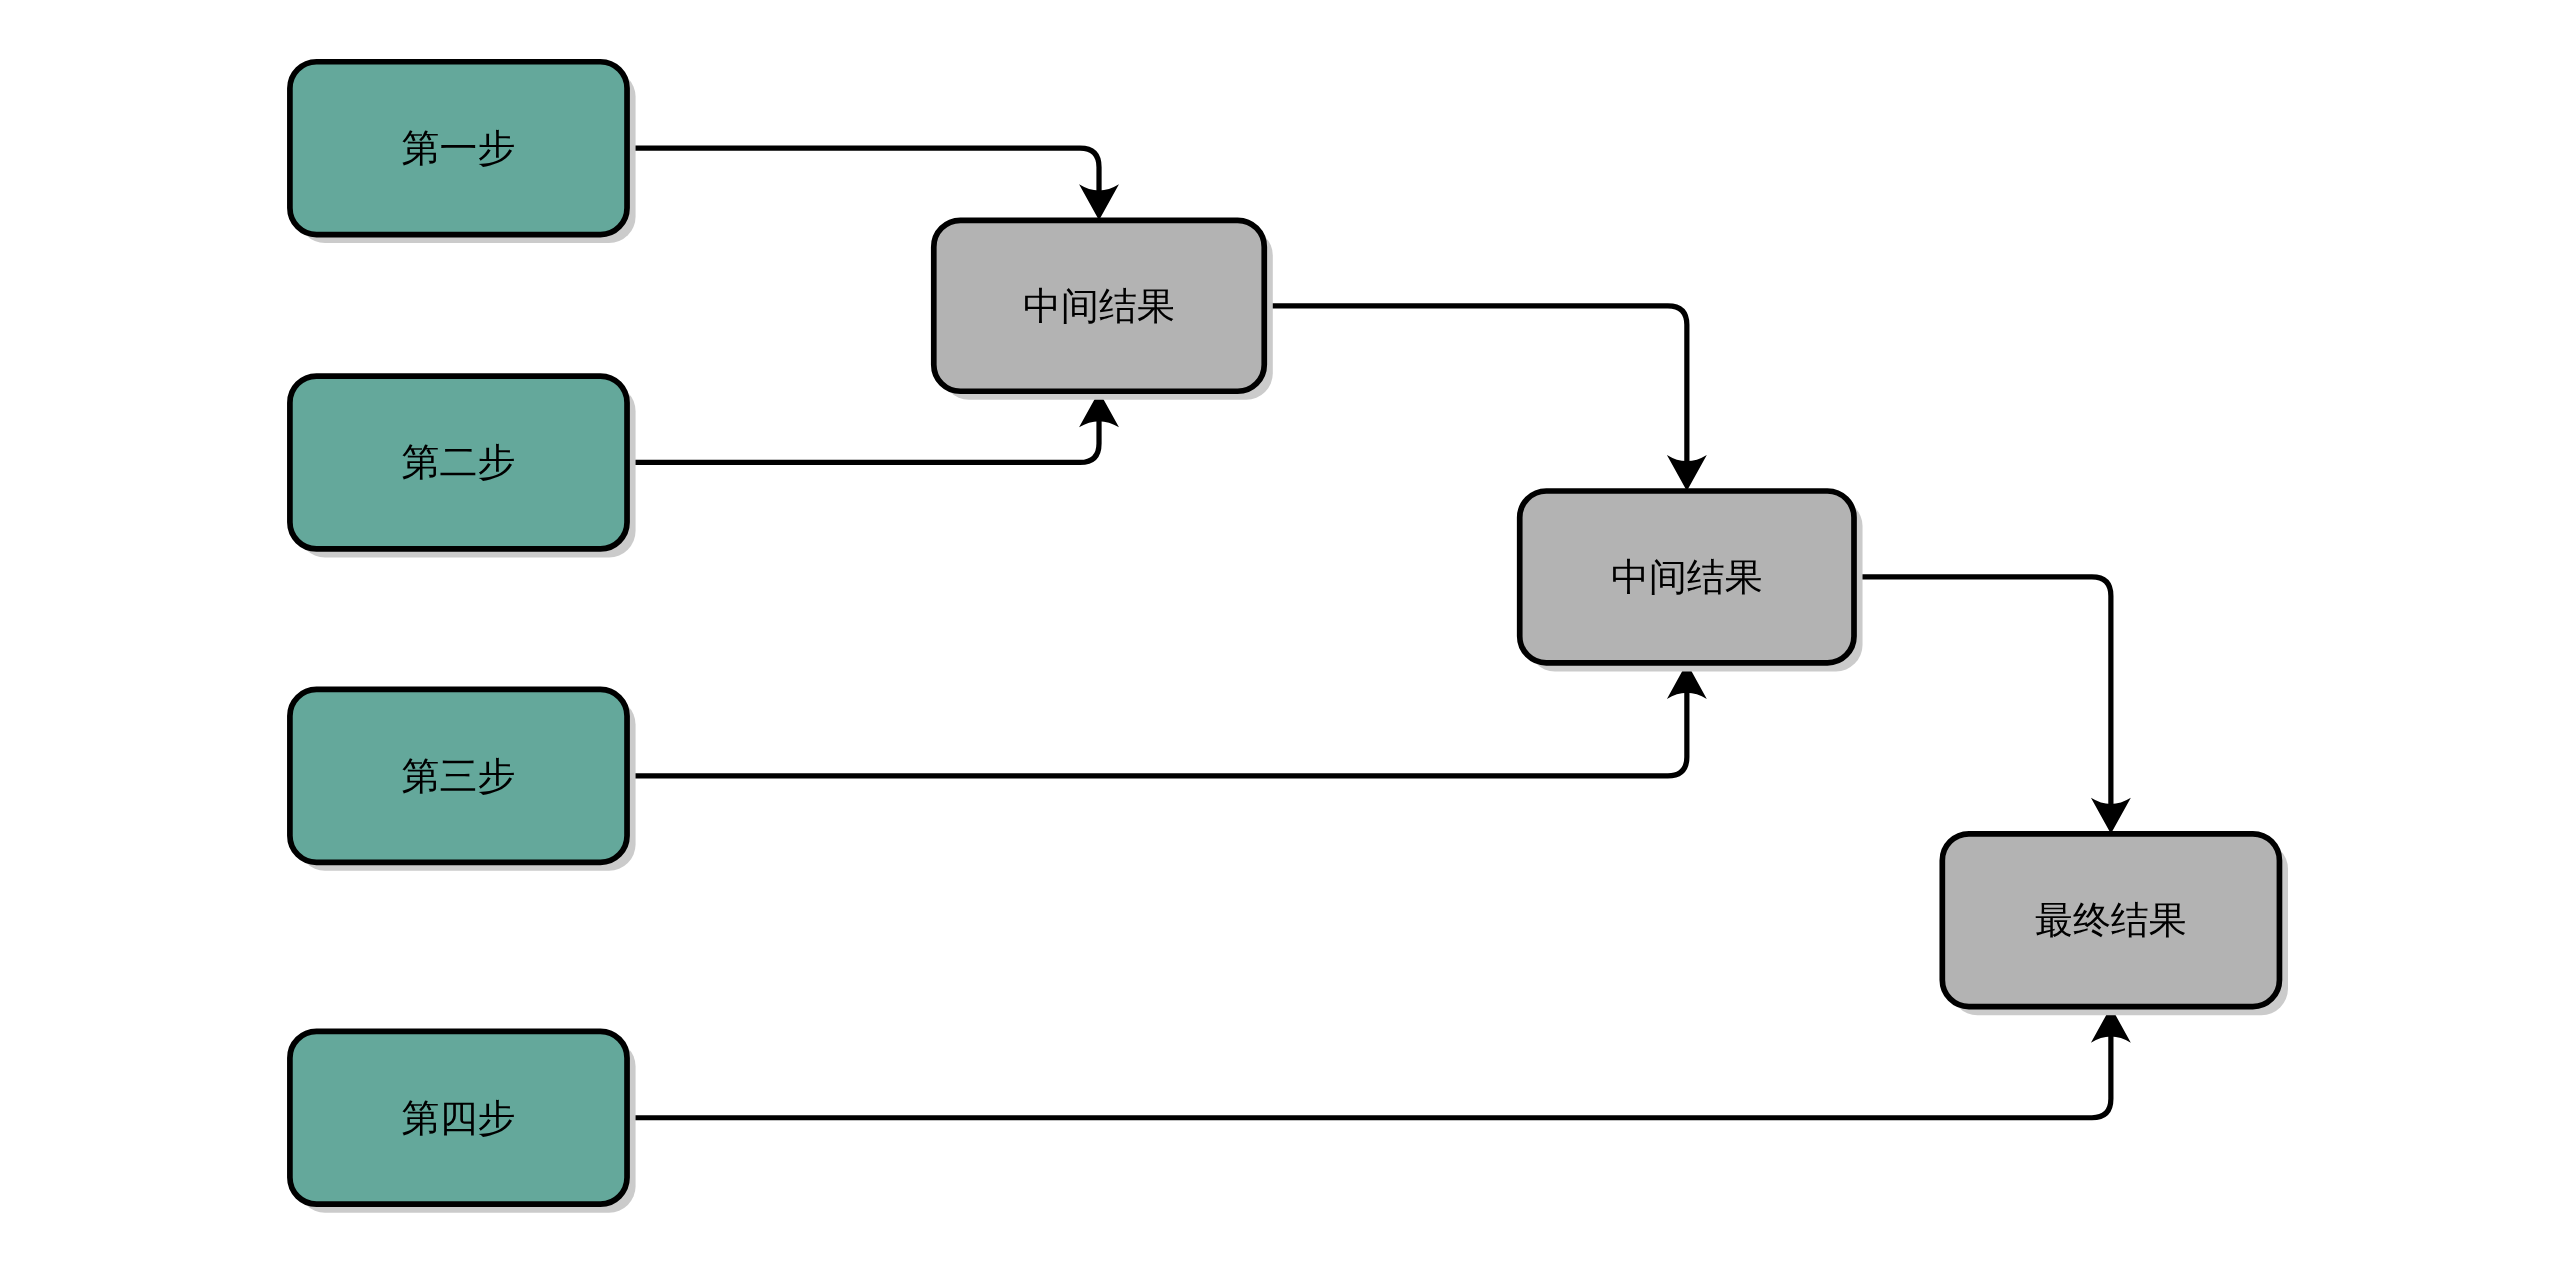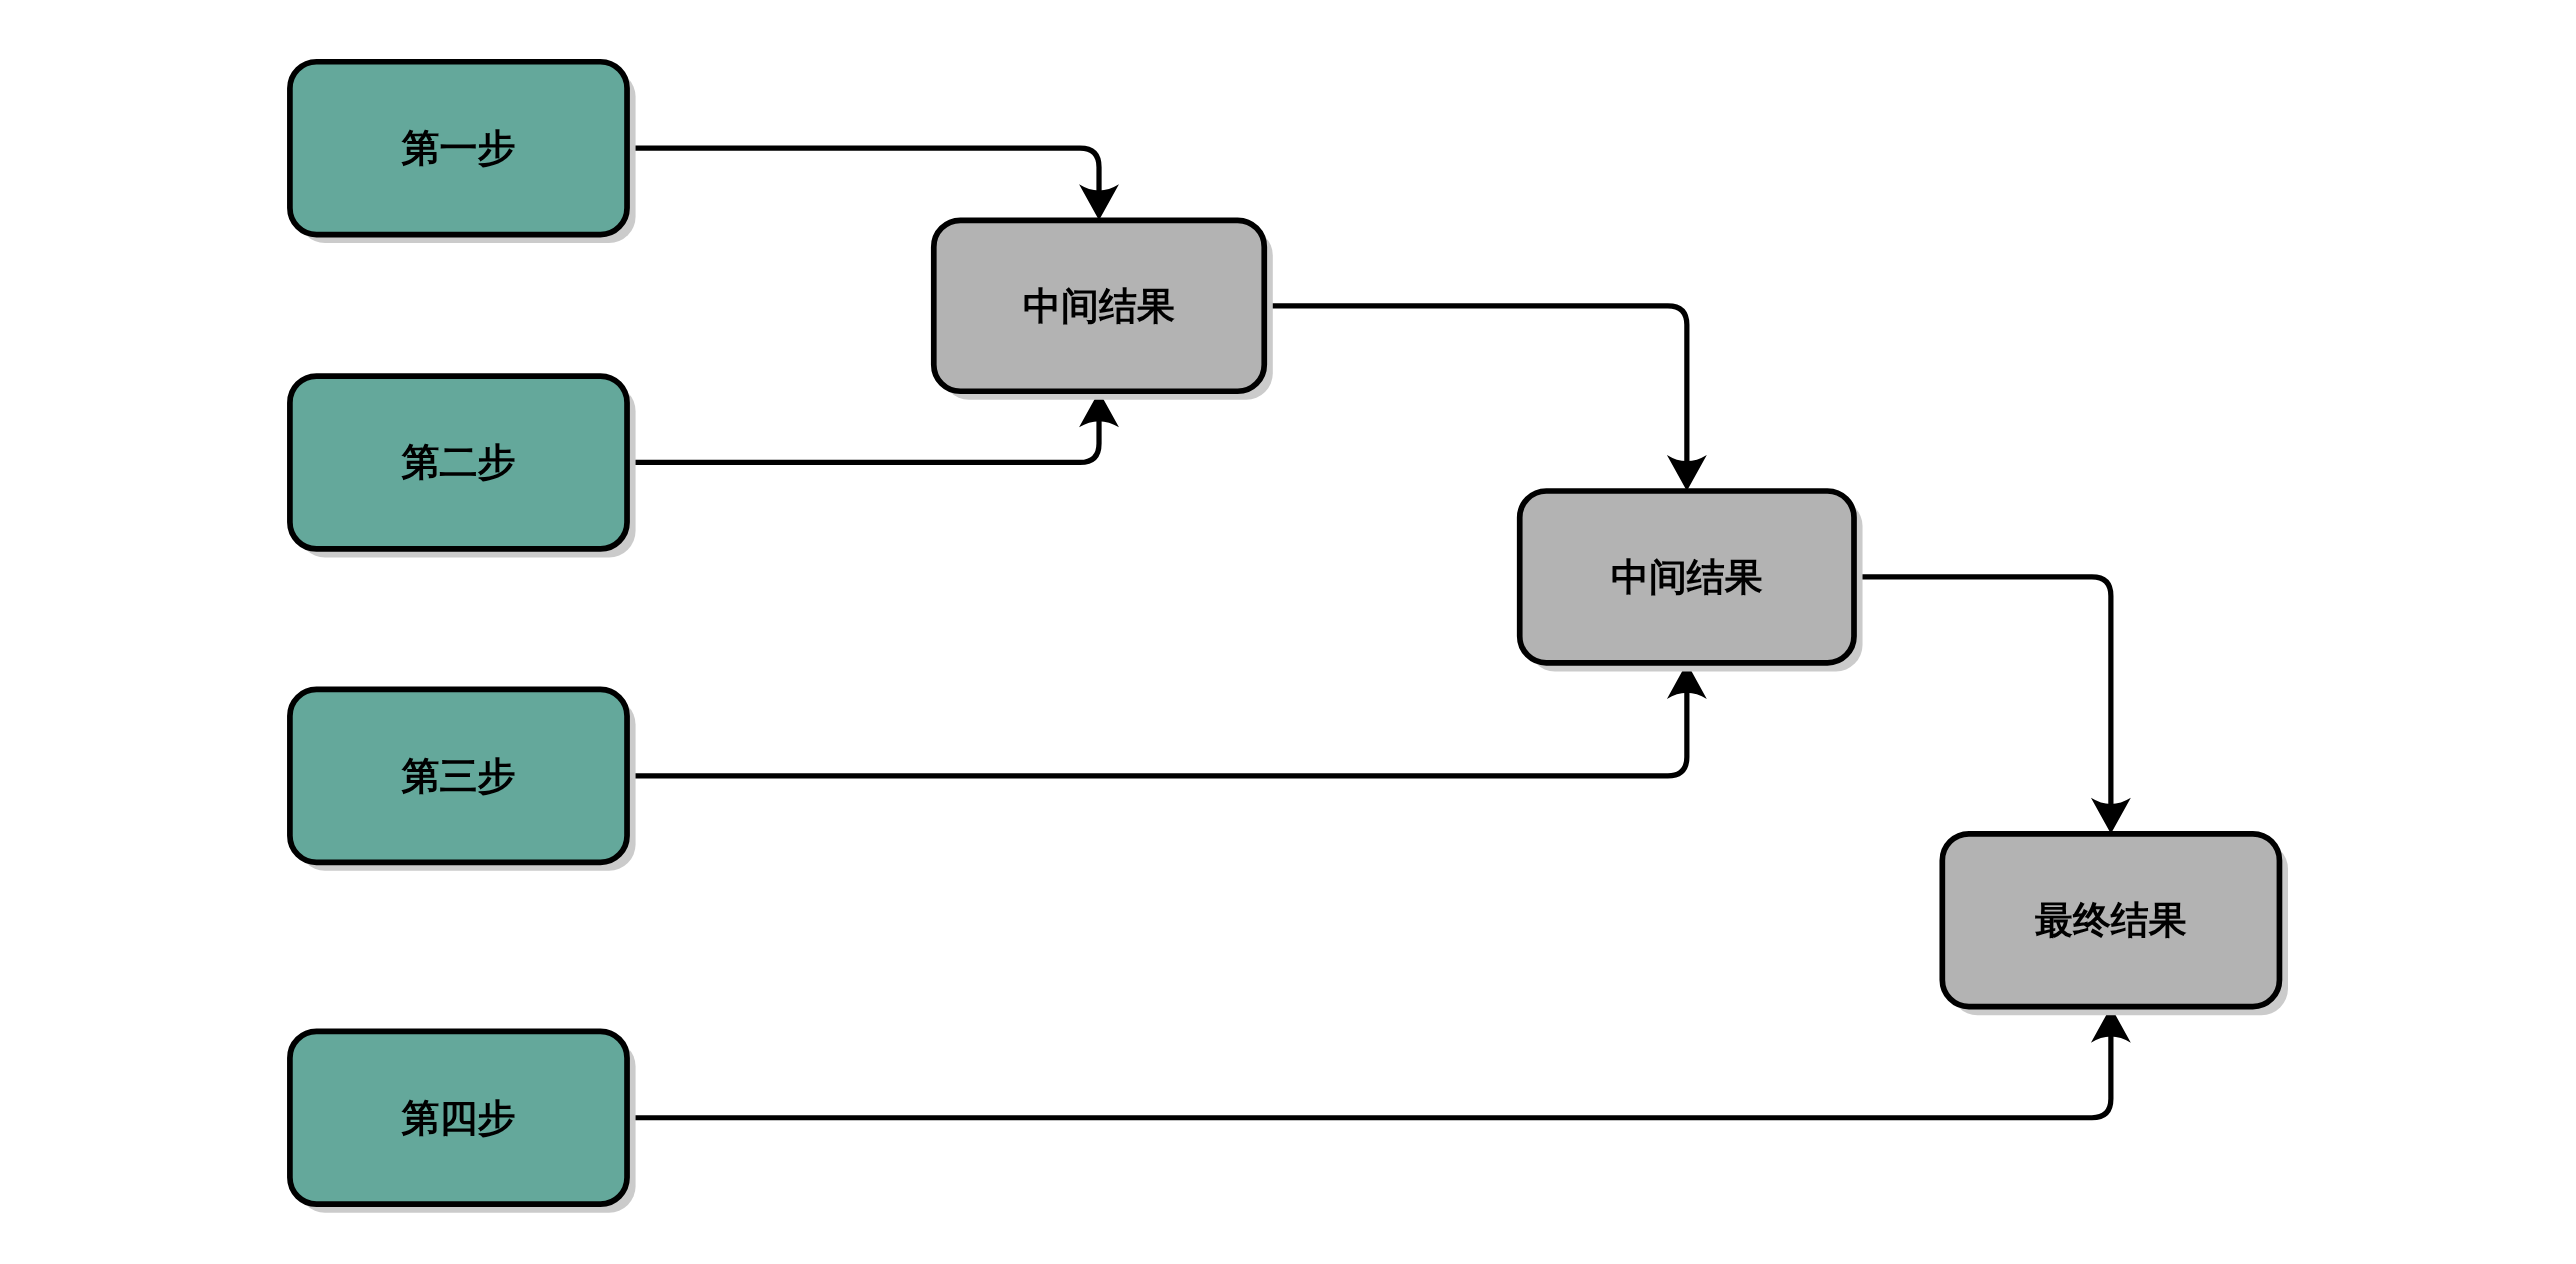--- a/index.html
+++ b/index.html
@@ -6,21 +6,20 @@
     margin: 0;
     padding: 0;
     background: #ffffff;
   }
   .canvas {
     position: relative;
     width: 2576px;
     height: 1264px;
     background: #ffffff;
     overflow: hidden;
-    font-weight: bold;
   }
   svg.flowchart {
     display: block;
     width: 2576px;
     height: 1264px;
   }
   .node-label {
     font-family: "Liberation Sans", "DejaVu Sans", sans-serif;
     font-size: 40px;
     fill: #000000;

